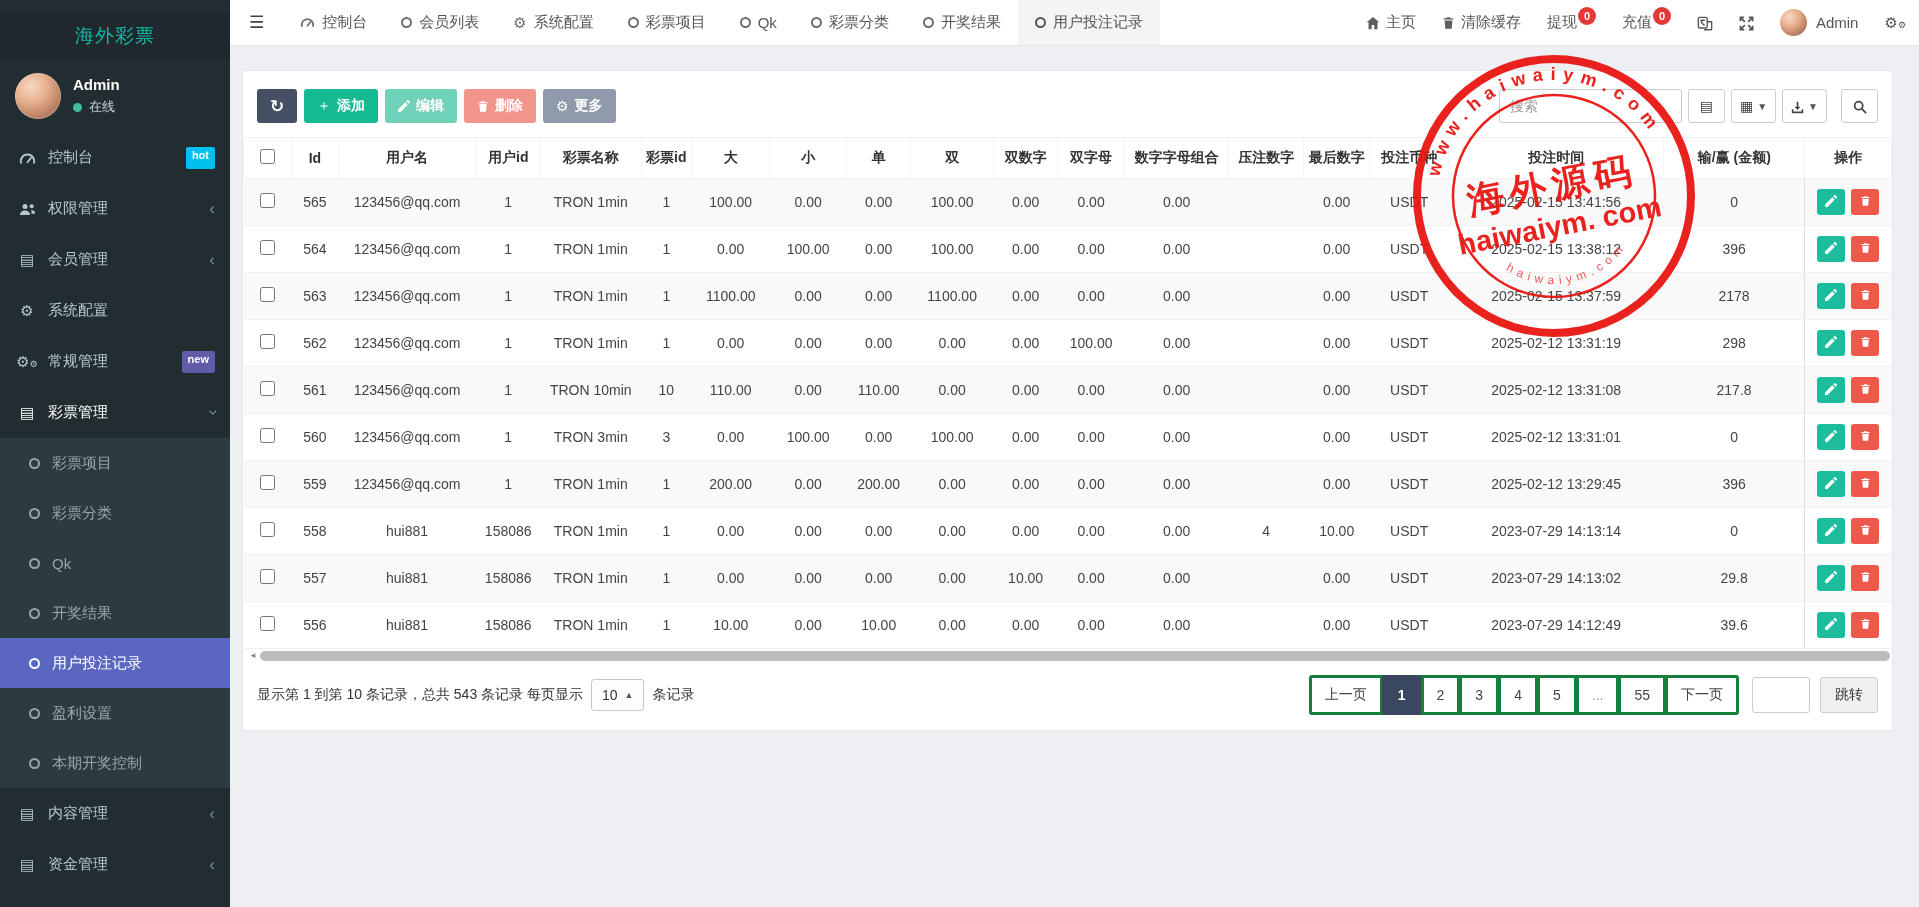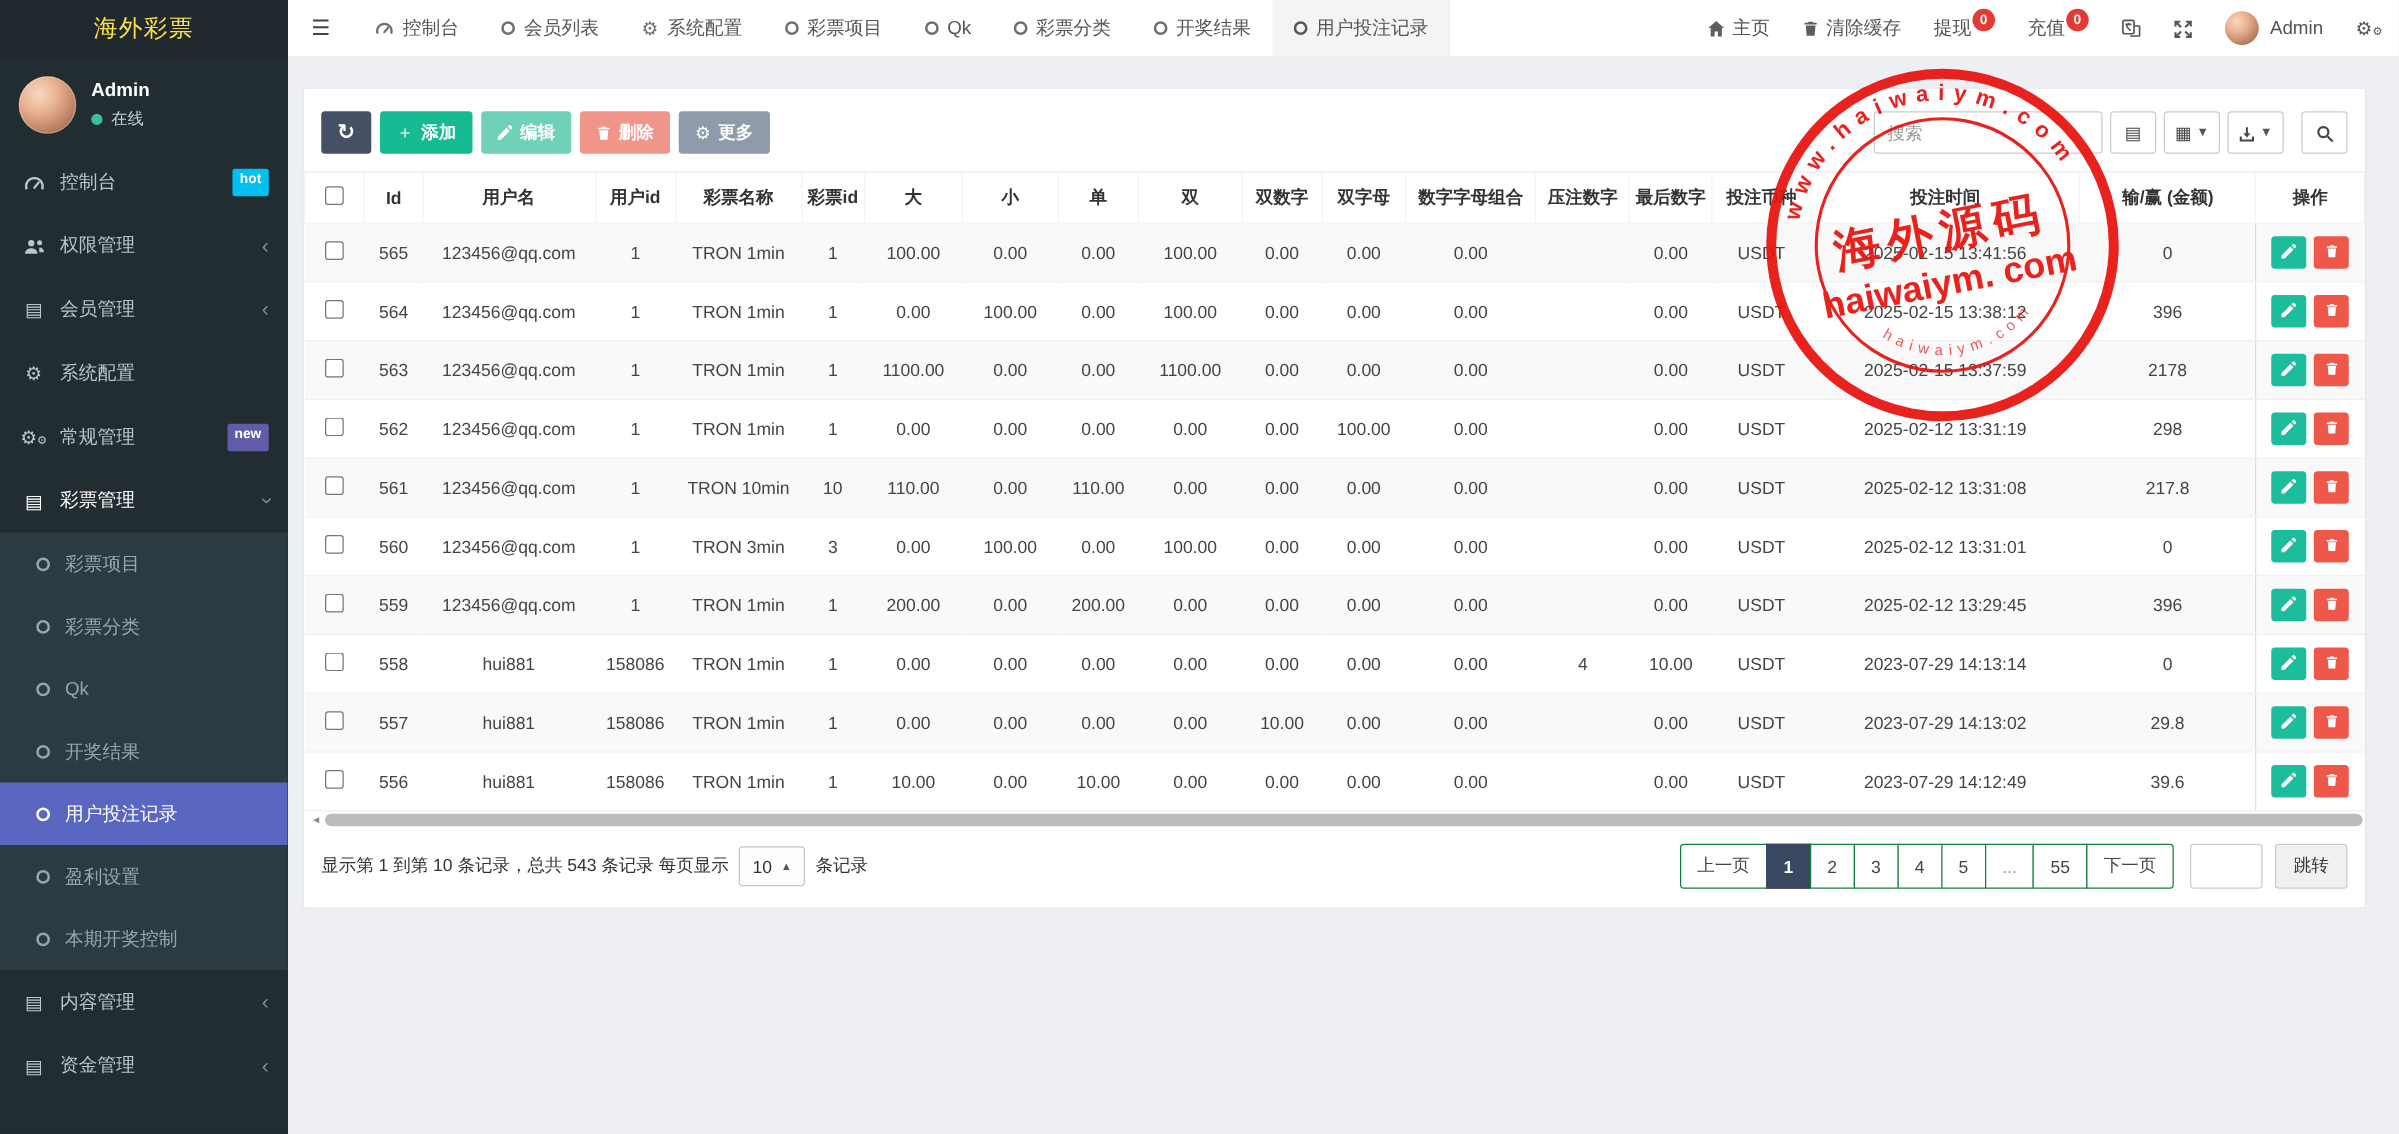--- a/index.html
+++ b/index.html
@@ -1,20 +1,20 @@
 <!DOCTYPE html>
 <html><head>
 <meta charset="utf-8">
 <style>
   * { margin:0; padding:0; box-sizing:border-box; }
   html,body { width:1919px; height:907px; overflow:hidden;
     font-family:"Liberation Sans","DejaVu Sans",sans-serif; background:#edeff2; color:#333; }
   
   .sidebar { position:fixed; left:0; top:0; width:230px; height:907px; background:#222d32; z-index:20; }
-  .brand { height:48px; line-height:48px; text-align:center; color:#fde047; font-size:19px; background:#1e282d; letter-spacing:1px; }
+  .brand { height:48px; line-height:48px; text-align:center; color:#14b8a6; font-size:19px; background:#1e282d; letter-spacing:1px;margin-top:12px; }
   .user-panel { display:flex; align-items:center; padding:13px 15px; }
   .avatar { width:46px; height:46px; border-radius:50%; flex:0 0 46px;
     background:radial-gradient(circle at 35% 30%, #f6d9c3 0%, #e8b190 35%, #b97f62 70%, #7c5240 100%);
     box-shadow:inset 0 0 0 1px rgba(255,255,255,.25); }
   .user-info { margin-left:12px; }
   .user-name { color:#fff; font-weight:bold; font-size:15px; margin-bottom:5px; }
   .user-status { color:#c7d3d9; font-size:13px; display:flex; align-items:center; }
   .dot { width:9px; height:9px; border-radius:50%; background:#3dbd9d; display:inline-block; margin-right:7px; }
   .menu-search { margin:6px 14px 12px 14px; background:#384a52; border-radius:4px; height:37px;
     display:flex; align-items:center; padding:0 11px; }
@@ -87,21 +87,21 @@
   .hscroll { height:13px; display:flex; align-items:center; padding:0 2px 0 6px; }
   .hs-arrow { color:#8a8a8a; font-size:8px; margin-right:3px; }
   .hs-thumb { flex:1; height:10px; background:#bcbcbc; border-radius:5px; }
   
   .pagebar { display:flex; align-items:center; padding:13px 14px 15px 14px; font-size:14px; color:#333; }
   .psize { border:1px solid #c6c6c6; border-radius:3px; background:#fdfdfd; padding:7px 10px; margin:0 8px;
     display:inline-flex; align-items:center; cursor:pointer; }
   .psize .car { font-size:9px; margin-left:7px; color:#555; }
   .pg-right { margin-left:auto; display:flex; align-items:center; }
   .pgroup { display:flex; }
-  .pbtn { border:1px solid #15803d; background:#fff; color:#444; padding:8px 13px; margin-left:-1px;
+  .pbtn { border:3px solid #15803d; background:#fff; color:#444; padding:8px 13px; margin-left:-1px;
     font-size:14px; cursor:pointer; font-family:inherit; min-width:36px; text-align:center;}
   .pbtn.first { border-radius:3px 0 0 3px; margin-left:0; }
   .pbtn.last { border-radius:0 3px 3px 0; }
   .pbtn.active { background:#3a4760; border-color:#3a4760; color:#fff; font-weight:bold; }
   .pbtn.dots { color:#999; cursor:default; }
   .jump-input { width:58px; height:36px; border:1px solid #ccc; border-radius:3px; margin-left:13px; outline:none; padding:0 8px; font-size:14px;}
   .jump-btn { height:36px; border:1px solid #ccc; border-radius:3px; background:#f0f0f0; color:#333;
     padding:0 14px; margin-left:10px; font-size:14px; cursor:pointer; font-family:inherit;}
   
   .stamp { position:absolute; left:1406px; top:48px; width:296px; height:296px; z-index:40;

